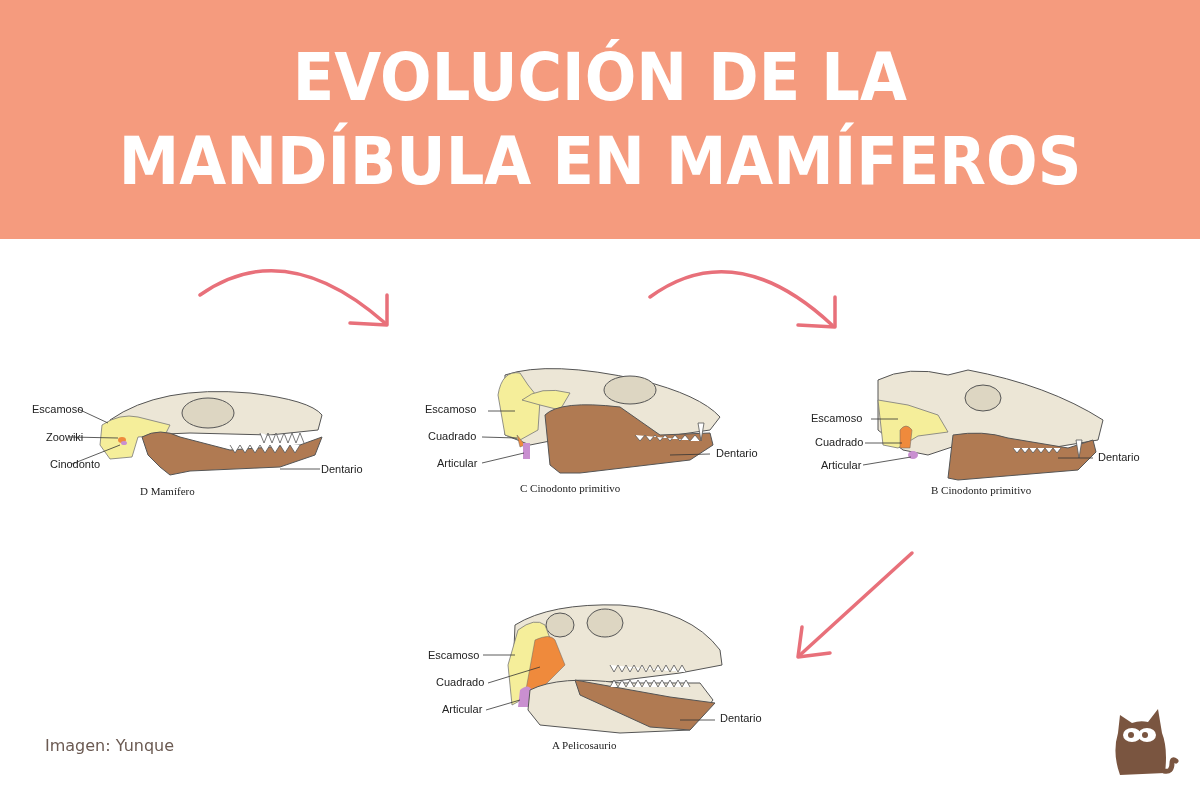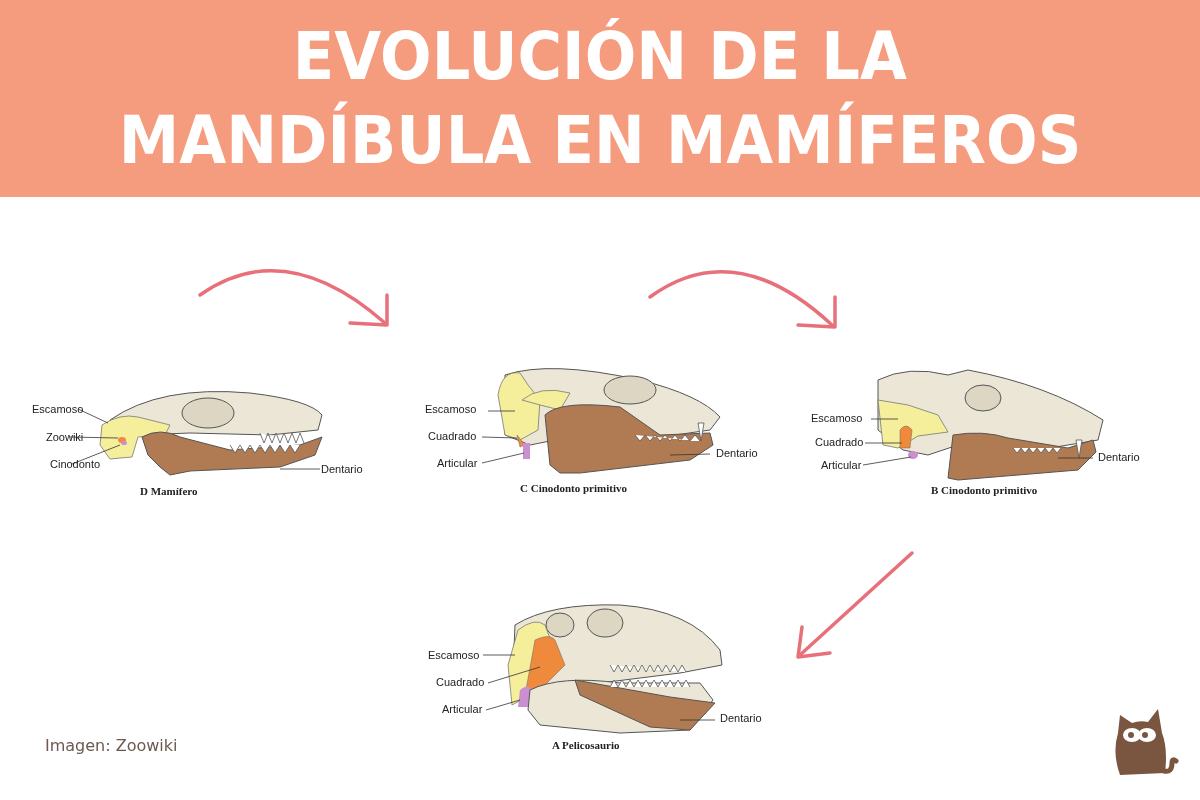--- a/index.html
+++ b/index.html
@@ -1,38 +1,38 @@
 <!DOCTYPE html>
 <html><head>
 <meta charset="utf-8">
 <style>
   * { margin: 0; padding: 0; box-sizing: border-box; }
   html, body { width: 1200px; height: 800px; background: #ffffff; overflow: hidden; }
   body { position: relative; font-family: "Liberation Sans", sans-serif; }
 
   .banner {
-    position: absolute; left: 0; top: 0; width: 1200px; height: 197px;
+    position: absolute; left: 0; top: 0; width: 1200px; height: 239px;
     background: #f59b7e;
     display: flex; flex-direction: column; align-items: center; justify-content: center;
   }
   .banner .line {
     color: #ffffff; font-family: "DejaVu Sans", sans-serif; font-weight: bold;
     font-size: 66px; line-height: 84px; letter-spacing: 0px; text-align: center;
     transform: scaleX(0.92);
   }
 
   .arrow { position: absolute; }
   .panel { position: absolute; }
   .panel svg { position: absolute; left: 0; top: 0; }
   .lbl {
     position: absolute; font-family: "Liberation Sans", sans-serif;
     font-size: 11px; color: #222; white-space: nowrap;
   }
   .caption {
-    position: absolute; font-family: "Liberation Serif", serif; font-weight: bold;
+    position: absolute; font-family: "Liberation Serif", serif; font-weight: normal;
     font-size: 11px; color: #222; white-space: nowrap;
   }
   .credit {
     position: absolute; left: 45px; top: 736px;
     font-family: "DejaVu Sans", sans-serif; font-size: 16px; color: #6b5a52;
   }
   .logo { position: absolute; left: 1110px; top: 703px; }
 </style>
 </head>
 <body>
@@ -139,21 +139,21 @@
     <line x1="66" y1="115" x2="100" y2="105" stroke="#333" stroke-width="0.8"></line>
     <line x1="260" y1="125" x2="295" y2="125" stroke="#333" stroke-width="0.8"></line>
   </svg>
   <span class="lbl" style="left:8px;top:54px">Escamoso</span>
   <span class="lbl" style="left:16px;top:81px">Cuadrado</span>
   <span class="lbl" style="left:22px;top:108px">Articular</span>
   <span class="lbl" style="left:300px;top:117px">Dentario</span>
   <span class="caption" style="left:132px;top:144px">A Pelicosaurio</span>
 </div>
 
-<div class="credit">Imagen: Zoowiki</div>
+<div class="credit">Imagen: Yunque</div>
 
 <svg class="logo" width="70" height="80" viewBox="0 0 70 80">
   <path d="M10 12 L22 20 Q30 17 38 19 L48 6 L52 30 Q58 45 55 70 L10 72 Q2 50 8 30 Z" fill="#7a5540"></path>
   <path d="M54 68 Q62 70 62 60 Q62 55 66 58" stroke="#7a5540" stroke-width="5" fill="none" stroke-linecap="round"></path>
   <ellipse cx="22" cy="32" rx="9" ry="7" fill="#ffffff"></ellipse>
   <ellipse cx="37" cy="32" rx="9" ry="7" fill="#ffffff"></ellipse>
   <circle cx="21" cy="32" r="3" fill="#7a5540"></circle>
   <circle cx="35" cy="32" r="3" fill="#7a5540"></circle>
 </svg>
 

